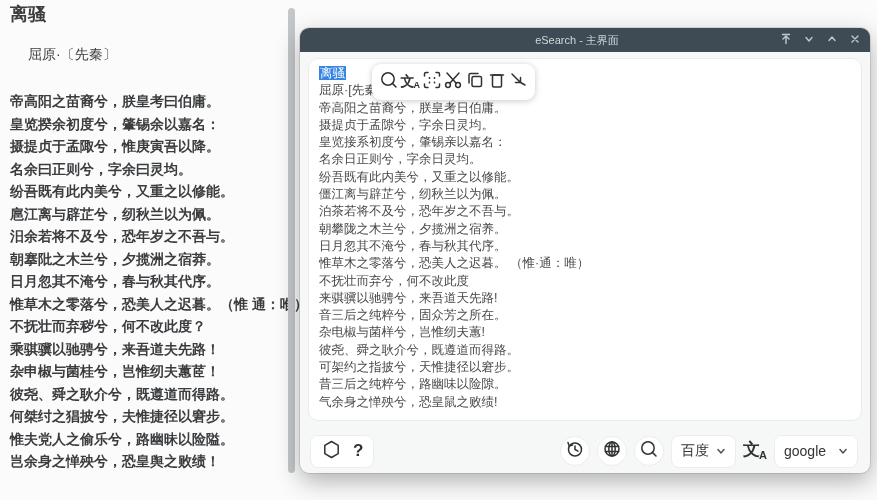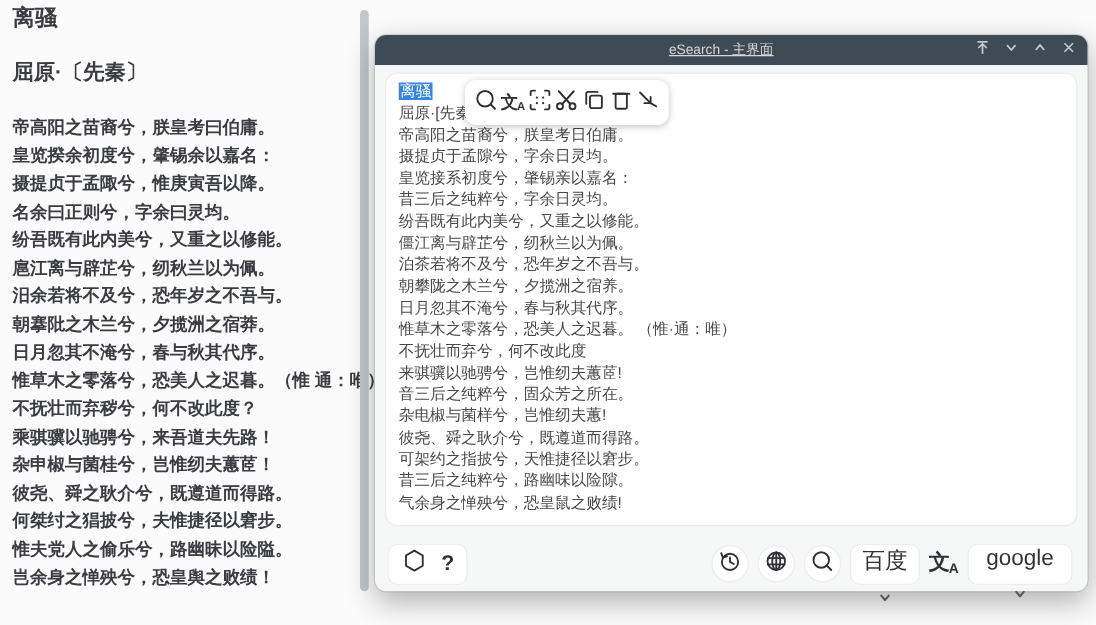--- a/index.html
+++ b/index.html
@@ -5,34 +5,34 @@
   * { margin:0; padding:0; box-sizing:border-box; }
   html,body { width:877px; height:500px; overflow:hidden; }
   body {
     position:relative;
     background:#fbfbfc;
     font-family:"Liberation Sans","DejaVu Sans",sans-serif;
     color:#3d3f41;
   }
   
   .bg-title { position:absolute; left:10px; top:2px; font-size:18px; font-weight:700; color:#3a3c3e; }
-  .bg-author { position:absolute; left:10px; top:46px; font-size:17px; font-weight:700; color:#3a3c3e; }
+  .bg-author { position:absolute; left:28px; top:46px; font-size:14px; font-weight:400; color:#3a3c3e; }
   .bg-poem { position:absolute; left:10px; top:90px; font-size:14px; font-weight:600;
              line-height:22.5px; color:#3a3c3e; white-space:nowrap; }
   .bg-poem > div { white-space:nowrap; }
   .page-scrollbar { position:absolute; left:288px; top:8px; width:7px; height:465px;
                     background:#c3c7ca; border-radius:4px; }
   
   .win { position:absolute; left:300px; top:28px; width:570px; height:445px;
          background:#f6f7f7; border-radius:9px;
          box-shadow:0 8px 24px rgba(0,0,0,.30), 0 0 0 1px rgba(0,0,0,.10); }
   .titlebar { position:absolute; left:0; top:0; right:0; height:24px; background:#3e4a54;
               border-radius:9px 9px 0 0; }
   .titlebar-title { position:absolute; left:0; right:16px; top:0; height:20px; line-height:24px;
-                    text-align:center; font-size:11px; color:#d3d8da;text-decoration:underline; }
+                    text-align:center; font-size:11px; color:#d3d8da; }
   .titlebar-btns { position:absolute; right:8px; top:0; height:24px; display:flex; align-items:center; gap:9px; }
   .tb-btn { width:14px; height:14px; display:flex; align-items:center; justify-content:center; cursor:default; }
   .tb-btn svg { stroke:#c2c9cd; stroke-width:1.4; fill:none; stroke-linecap:round; stroke-linejoin:round; }
   
   .ocr-panel { position:absolute; left:8px; top:30px; right:8px; bottom:52px;
                background:#ffffff; border:1px solid #ebebec; border-radius:10px;
                padding:6px 10px; overflow:hidden; }
   .ocr-text { font-size:12.5px; line-height:17.3px; color:#464849; }
   .ocr-line { white-space:nowrap; }
   .sel { background:#3584e4; color:#fff; padding:0 1px; }
@@ -47,21 +47,21 @@
   
   .bottom-bar { position:absolute; left:10px; right:12px; bottom:5px; height:34px;
                 display:flex; align-items:center; justify-content:space-between; }
   .pill { background:#fff; border:1px solid #ededee; border-radius:8px; height:33px;
           display:flex; align-items:center; }
   .left-pill { padding:0 10px; gap:11px; }
   .right-group { display:flex; align-items:center; gap:7px; }
   .circle-btn { width:30px; height:30px; border-radius:50%; background:#fff; border:1px solid #ededee;
                 display:flex; align-items:center; justify-content:center; cursor:pointer; }
   .circle-btn svg, .left-pill svg { stroke:#2f3133; stroke-width:1.5; fill:none; stroke-linecap:round; stroke-linejoin:round; }
-  .engine-pill { padding:0 9px; gap:7px; font-size:18px; color:#333; cursor:pointer;flex-direction:column; }
+  .engine-pill { padding:0 9px; gap:7px; font-size:14px; color:#333; cursor:pointer; }
   .help-label { font-size:17px; font-weight:600; color:#2f3133; cursor:pointer; }
   .chev svg { stroke:#55585a; stroke-width:1.6; fill:none; stroke-linecap:round; stroke-linejoin:round; }
   .big-txt-icon { font-size:17px; }
   .big-txt-icon .sub { font-size:11px; margin-top:9px; }
 </style>
 </head>
 <body>
 
 <div class="bg-title">离骚</div>
 <div class="bg-author">屈原·〔先秦〕</div>
@@ -115,29 +115,29 @@
   </div>
 
   <div class="ocr-panel">
     <div class="ocr-text">
       <div class="ocr-line"><span class="sel">离骚</span></div>
       <div class="ocr-line">屈原·[先秦]</div>
       <div>
           <div class="ocr-line">帝高阳之苗裔兮，朕皇考日伯庸。</div>
           <div class="ocr-line">摄提贞于孟隙兮，字余日灵均。</div>
           <div class="ocr-line">皇览接系初度兮，肇锡亲以嘉名：</div>
-          <div class="ocr-line">昔三后之纯粹兮，字余日灵均。</div>
+          <div class="ocr-line">名余日正则兮，字余日灵均。</div>
           <div class="ocr-line">纷吾既有此内美兮，又重之以修能。</div>
           <div class="ocr-line">僵江离与辟芷兮，纫秋兰以为佩。</div>
           <div class="ocr-line">泊茶若将不及兮，恐年岁之不吾与。</div>
           <div class="ocr-line">朝攀陇之木兰兮，夕揽洲之宿养。</div>
           <div class="ocr-line">日月忽其不淹兮，春与秋其代序。</div>
           <div class="ocr-line">惟草木之零落兮，恐美人之迟暮。 （惟·通：唯）</div>
           <div class="ocr-line">不抚壮而弃兮，何不改此度</div>
-          <div class="ocr-line">来骐骥以驰骋兮，岂惟纫夫蕙茝!</div>
+          <div class="ocr-line">来骐骥以驰骋兮，来吾道天先路!</div>
           <div class="ocr-line">音三后之纯粹兮，固众芳之所在。</div>
           <div class="ocr-line">杂电椒与菌样兮，岂惟纫夫蕙!</div>
           <div class="ocr-line">彼尧、舜之耿介兮，既遵道而得路。</div>
           <div class="ocr-line">可架约之指披兮，天惟捷径以窘步。</div>
           <div class="ocr-line">昔三后之纯粹兮，路幽味以险隙。</div>
           <div class="ocr-line">气余身之惮殃兮，恐皇鼠之败绩!</div>
         </div>
     </div>
   </div>
 

